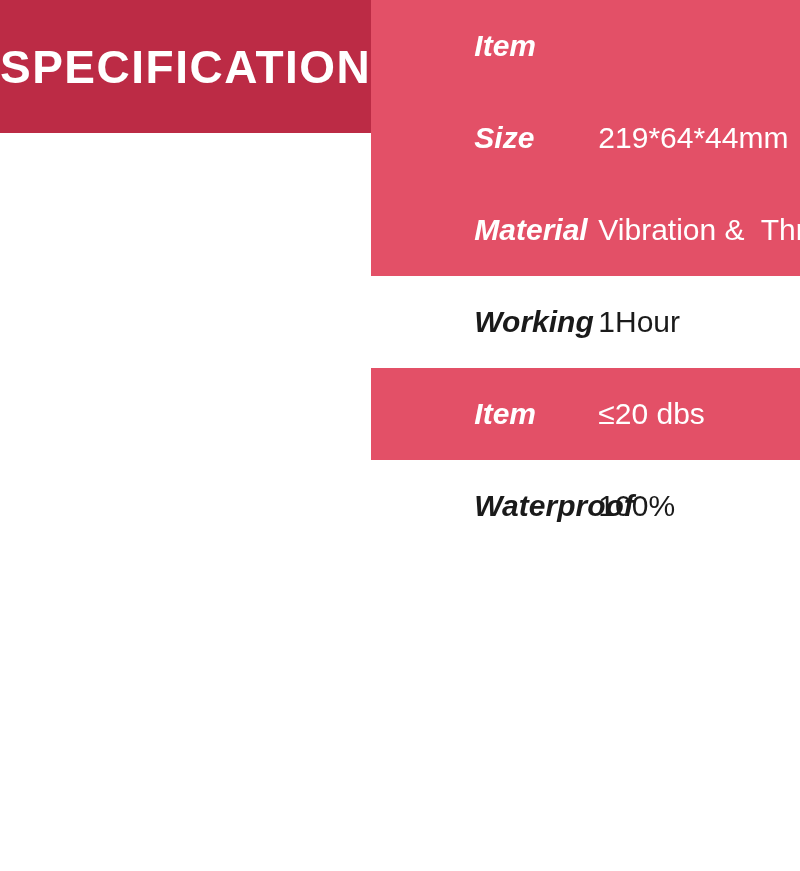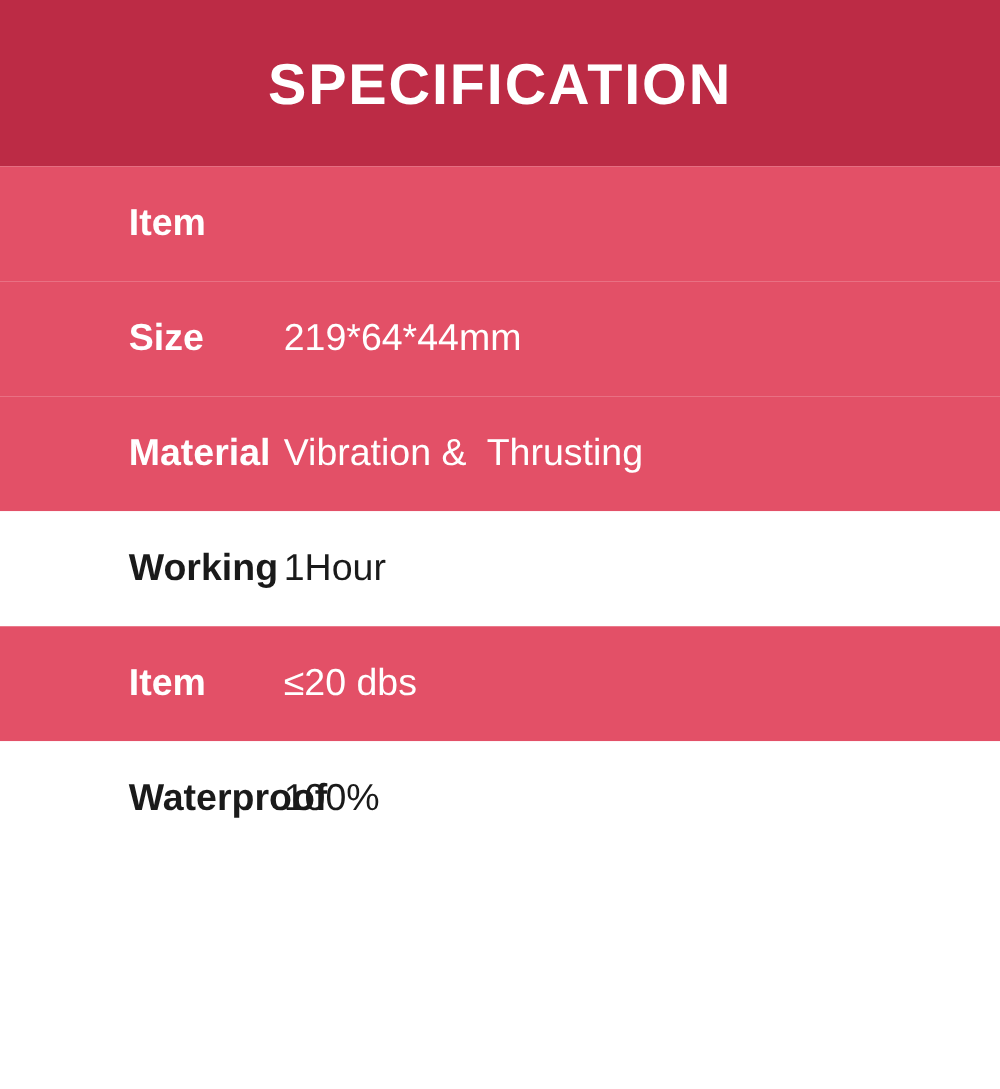--- a/index.html
+++ b/index.html
@@ -12,21 +12,21 @@
     height: 871px;
     background: #ffffff;
     font-family: "Liberation Sans", "DejaVu Sans", sans-serif;
     overflow: hidden;
   }
 
   .spec-sheet {
     width: 800px;
     height: 776px;
     display: flex;
-    flex-direction: column;
+    flex-direction: row;
     background: #ffffff;
   }
 
   
   .spec-header {
     height: 133px;
     min-height: 133px;
     background: #bc2b45;
     display: flex;
     align-items: center;
@@ -65,20 +65,21 @@
 
   .spec-label {
     width: 227px;
     min-width: 227px;
     padding-left: 103px;
     box-sizing: border-box;
     font-size: 30px;
     font-weight: 700;
     line-height: 1;
     white-space: nowrap;
+    font-style: italic;
   }
   .spec-value {
     flex: 1 1 auto;
     font-size: 30px;
     font-weight: 400;
     line-height: 1;
     white-space: pre;
   }
 
   .spec-row.odd .spec-label,

